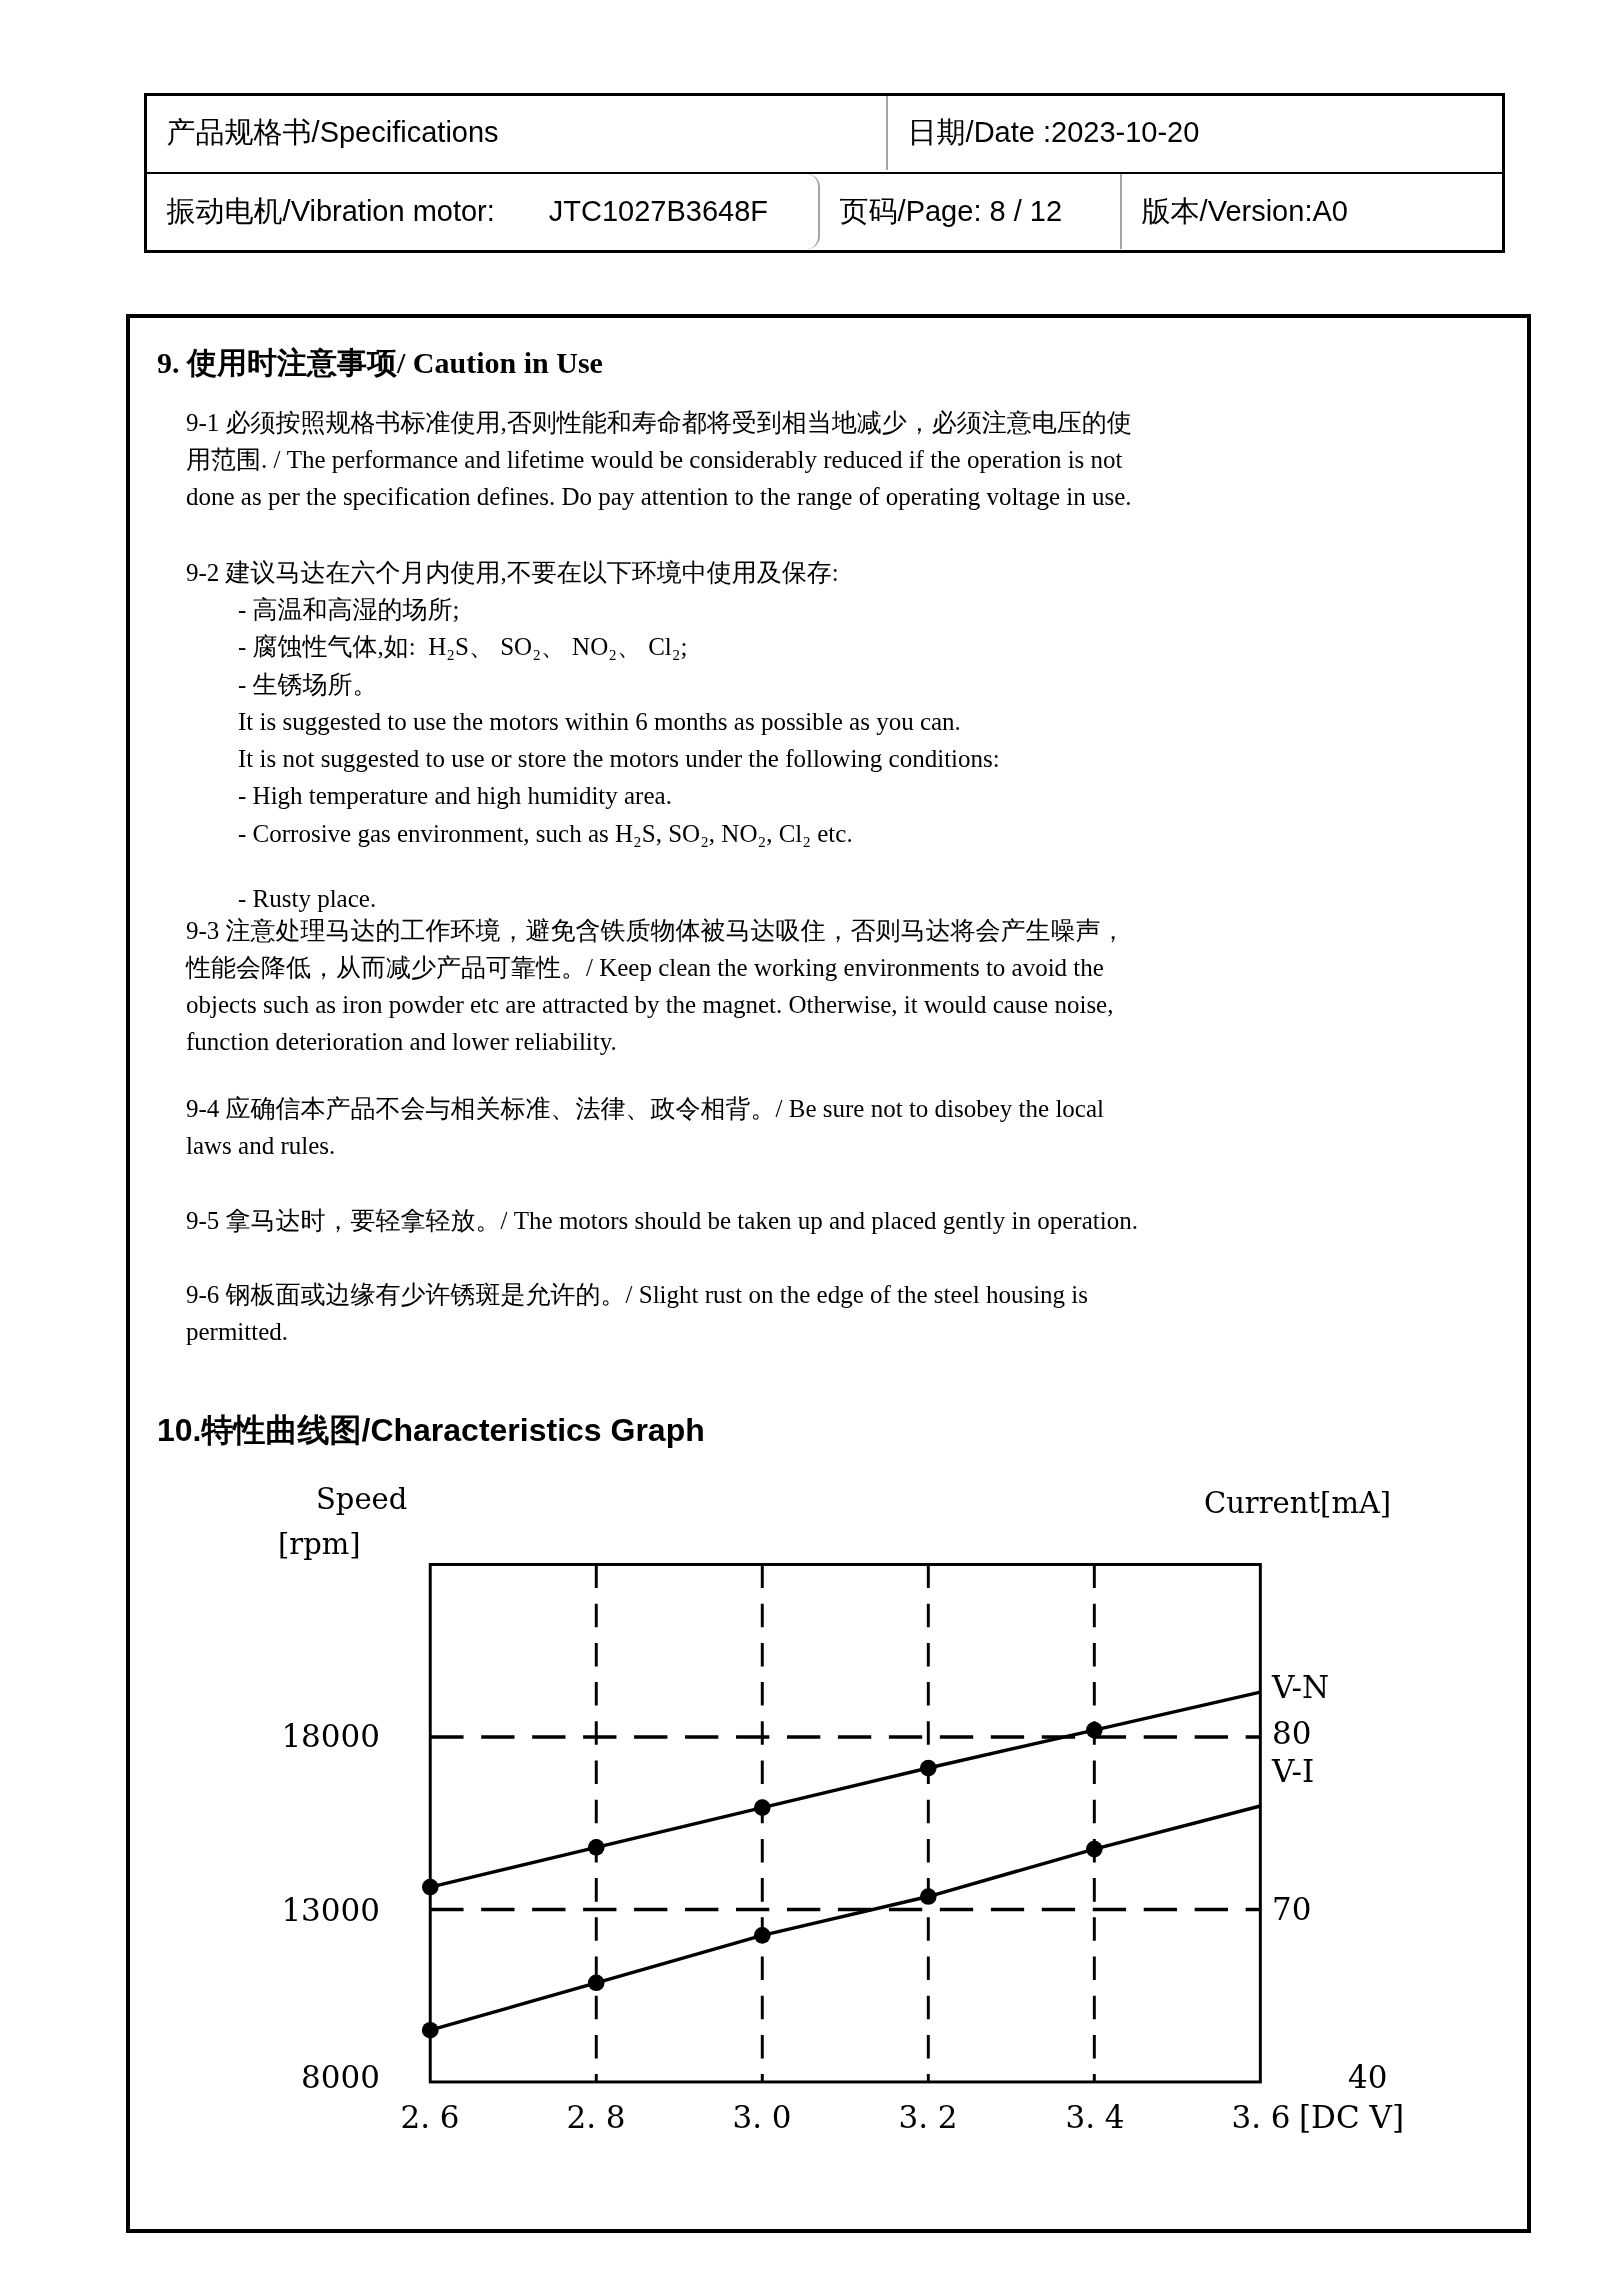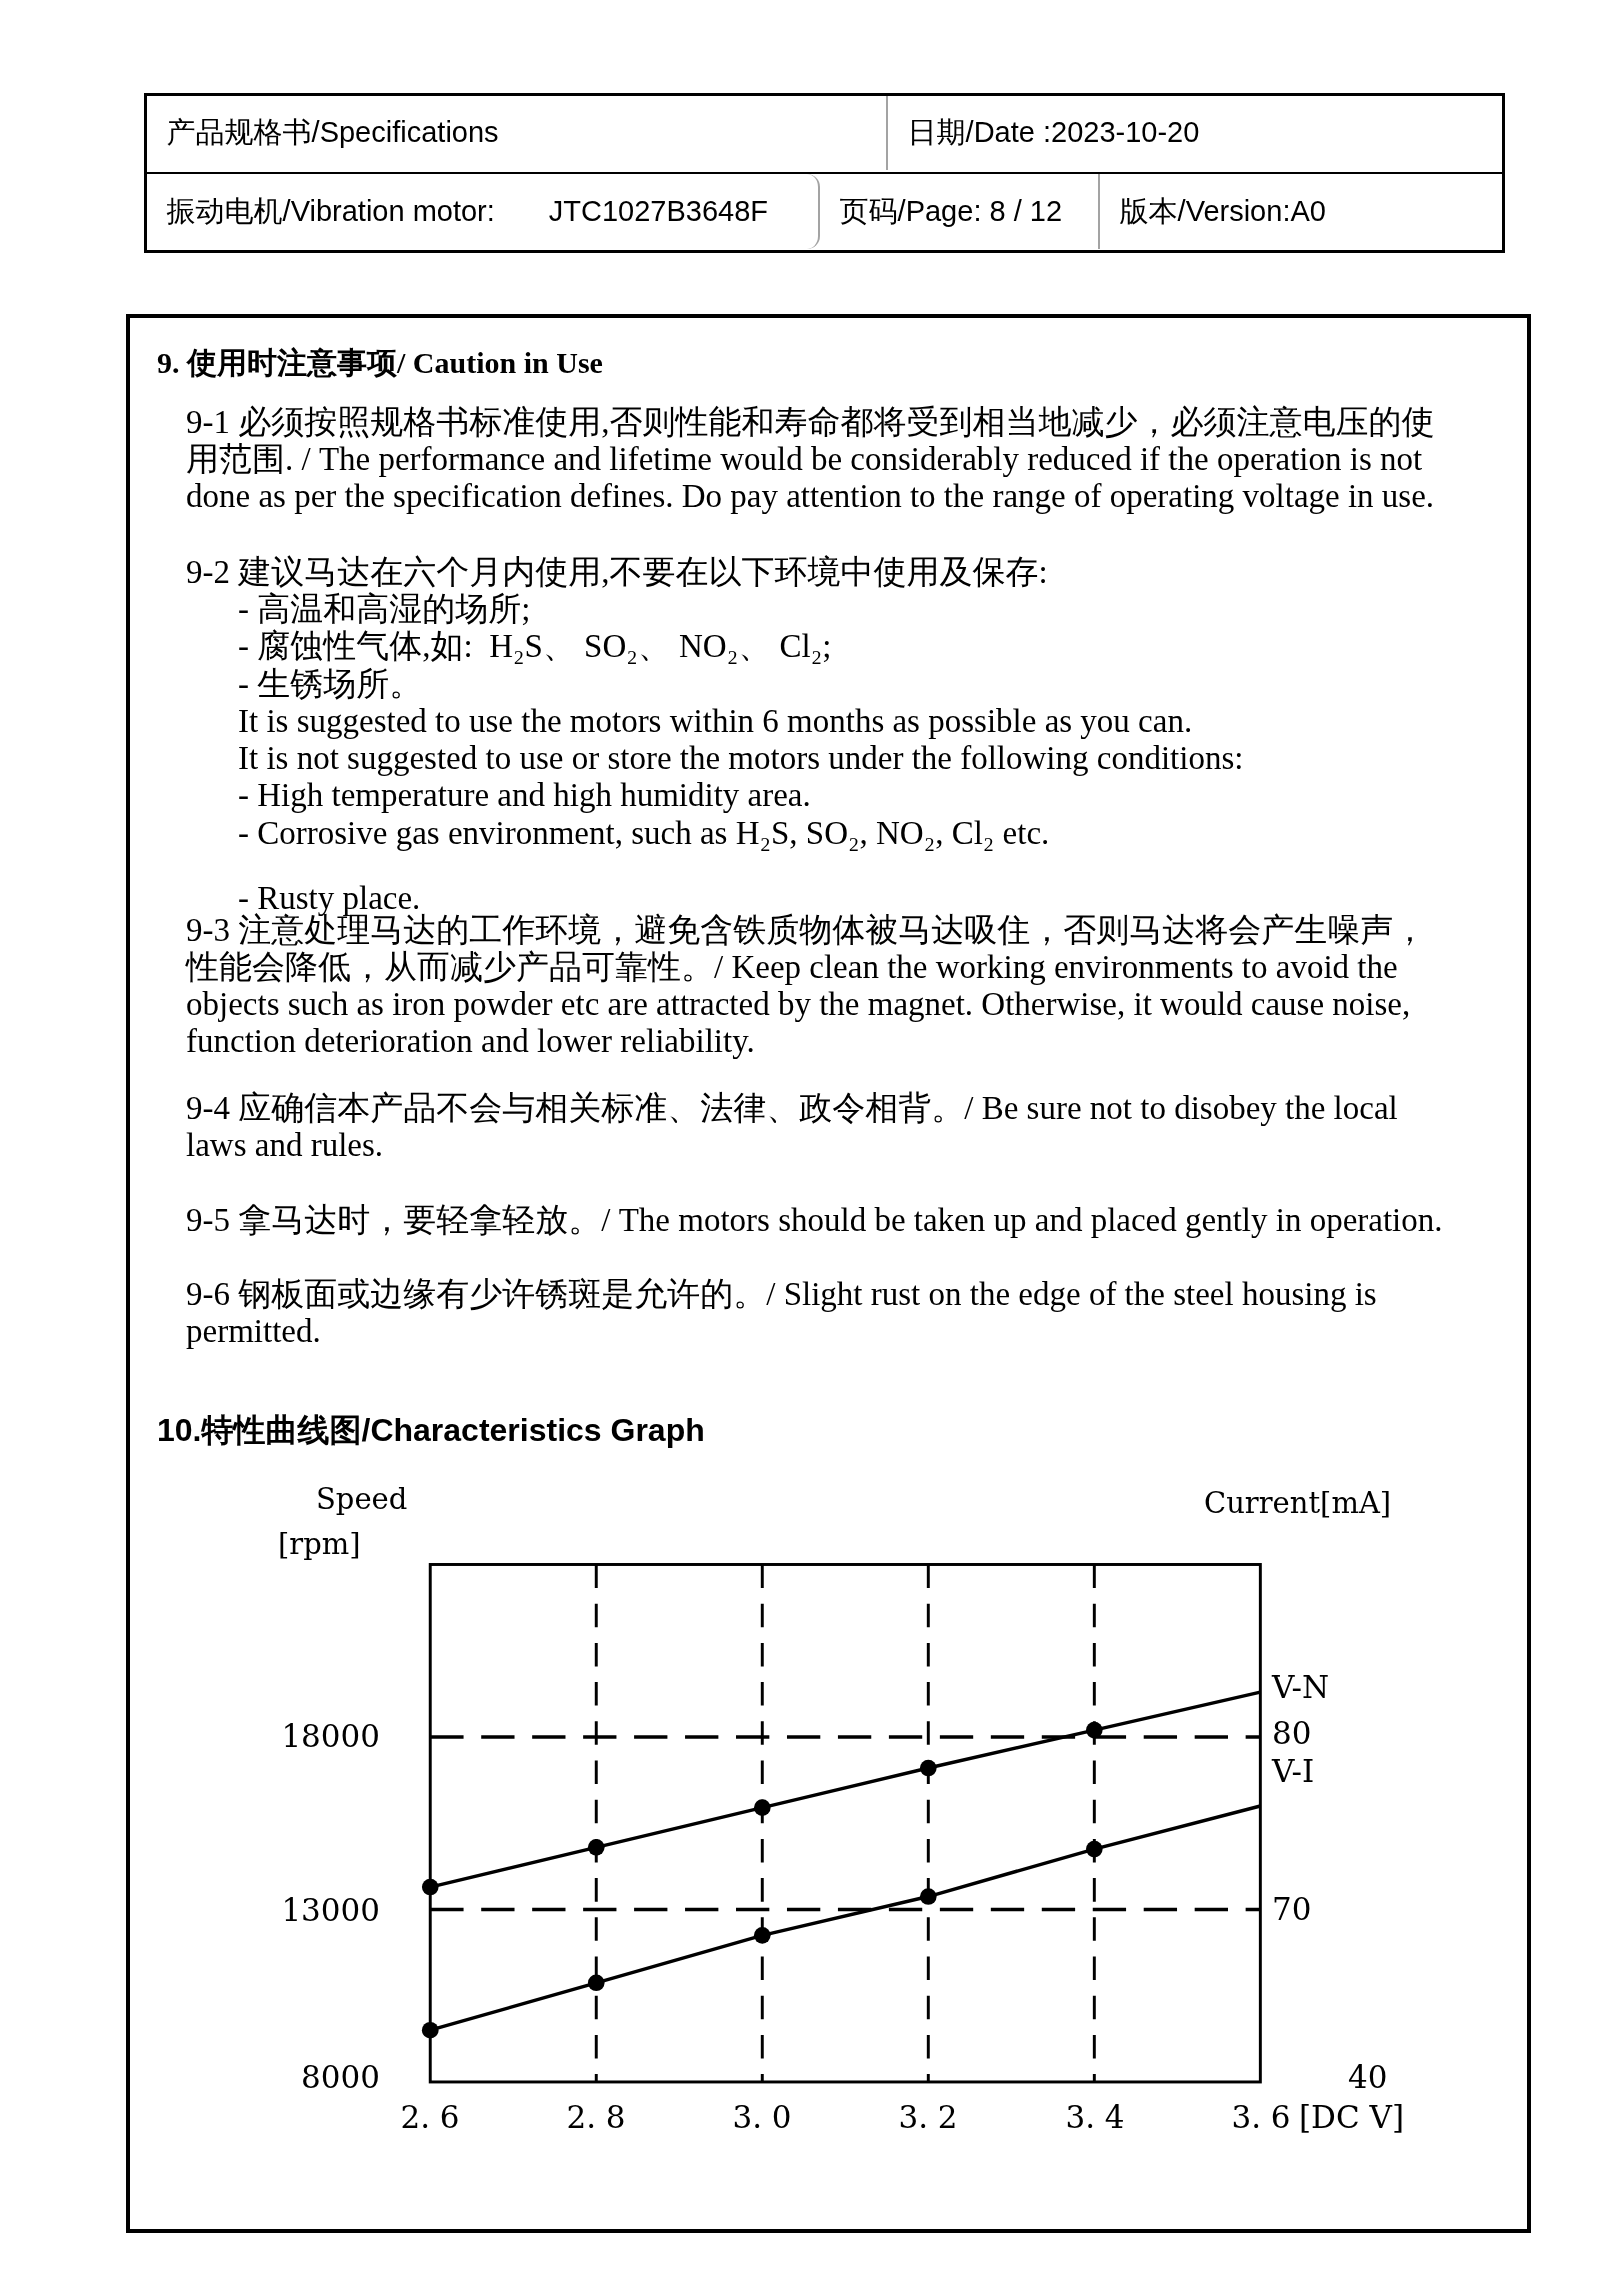--- a/index.html
+++ b/index.html
@@ -8,21 +8,21 @@
   
   .hdr{position:absolute;left:144px;top:93px;width:1355px;height:154px;border:3.9px solid #000;
        font-family:"Liberation Sans","DejaVu Sans",sans-serif;font-size:29px;}
   .hdr-row{position:absolute;left:0;width:100%;display:flex;}
   .hdr-cell{box-sizing:border-box;display:flex;align-items:center;padding-left:19.6px;white-space:pre;}
   .b-r{border-right:2px solid #a3a3a3;}
   .b-t{border-top:2px solid #000;}
   
   .mainbox{position:absolute;left:126px;top:314px;width:1405px;height:1919px;border:4.9px solid #000;box-sizing:border-box;}
   
-  .bline{position:absolute;white-space:pre;font-size:33px;line-height:37px;}
+  .bline{position:absolute;white-space:pre;font-size:25px;line-height:37px;}
   .h9{position:absolute;white-space:pre;font-weight:bold;font-size:30px;}
   .h10{position:absolute;white-space:pre;font-weight:bold;font-size:32px;
        font-family:"Liberation Sans","DejaVu Sans",sans-serif;}
   
   .cl{position:absolute;white-space:pre;font-size:29px;font-family:"DejaVu Serif","Liberation Serif",serif;}
   .ctick{position:absolute;white-space:pre;font-size:31px;font-family:"DejaVu Serif","Liberation Serif",serif;}
   .lt{width:127px;text-align:right;}
   .xt{width:88px;text-align:center;}
   svg{position:absolute;left:0;top:0;}
 </style>
@@ -38,21 +38,21 @@
       </div>
       <div class="hdr-cell" style="flex:1;">
         <span>日期/Date :2023-10-20</span>
       </div>
     </div>
     <div class="hdr-row b-t" style="top:76px;height:75px;">
       <div class="hdr-cell b-r" style="width:673px;border-radius:13px;">
         <span>振动电机/Vibration motor:</span>
         <span style="margin-left:54px;">JTC1027B3648F</span>
       </div>
-      <div class="hdr-cell b-r" style="width:280px;">
+      <div class="hdr-cell b-r" style="width:302px;">
         <span>页码/Page: 8 / 12</span>
       </div>
       <div class="hdr-cell" style="flex:1;">
         <span>版本/Version:A0</span>
       </div>
     </div>
   </div>
 
   <div class="mainbox"></div>
 

